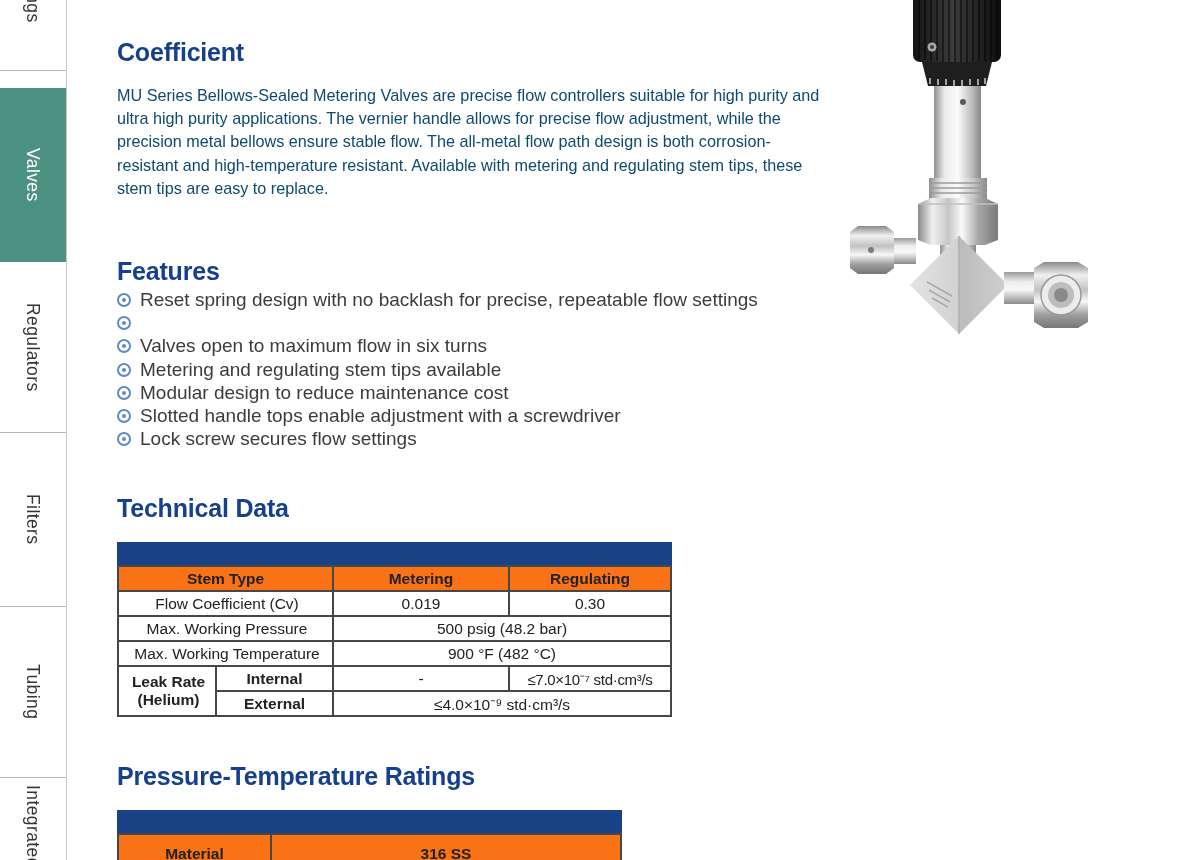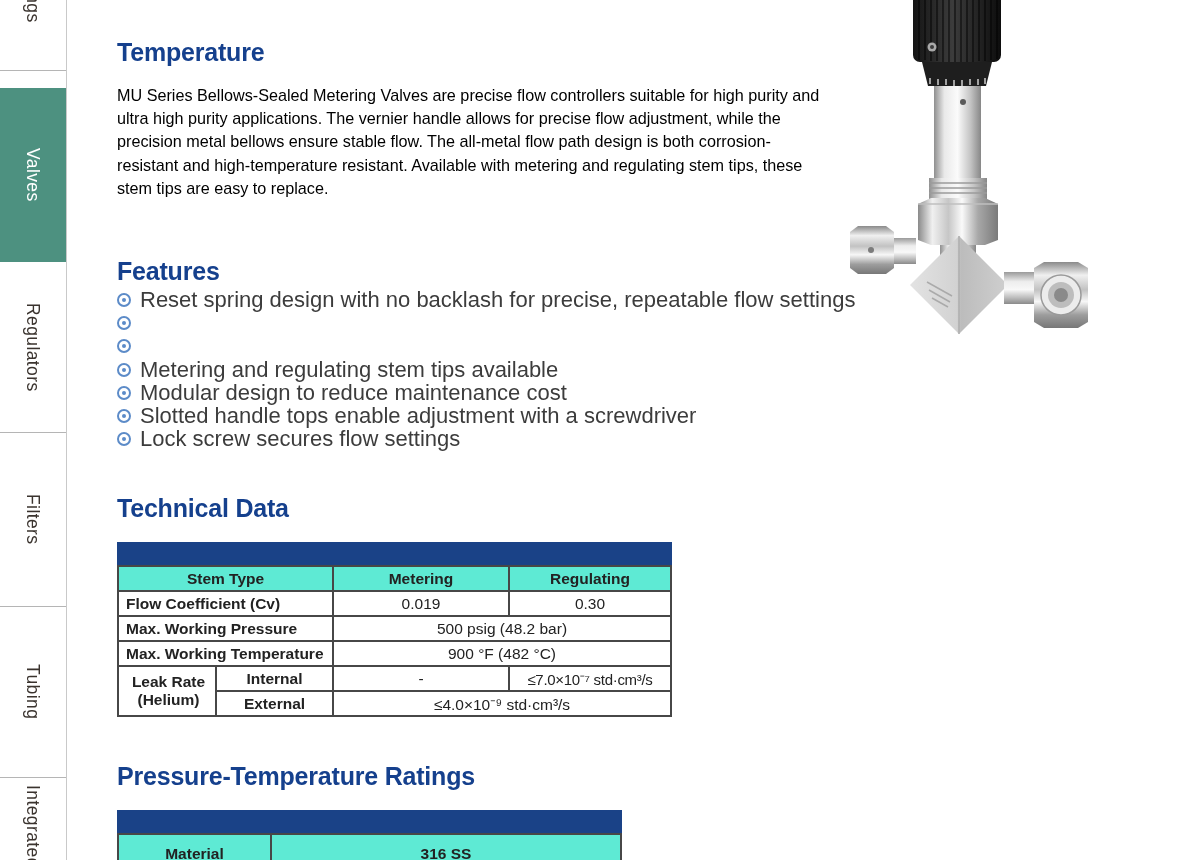--- a/index.html
+++ b/index.html
@@ -22,39 +22,39 @@
 
   
   .section-title { position: absolute; left: 117px; font-size: 25px; font-weight: bold;
     color: #15408d; letter-spacing: -0.2px; }
   #intro-title { top: 38px; }
   #features-title { top: 248px; margin-top: 9px; }
   #tech-title { top: 494px; }
   #pt-title { top: 762px; }
 
   #intro-body { position: absolute; left: 117px; top: 84px; width: 704px;
-    font-size: 16.2px; line-height: 23.2px; color: #000000; }
+    font-size: 16.2px; line-height: 23.2px; color: #0c4a6e; }
 
   #features-list { position: absolute; left: 117px; top: 288px; list-style: none; }
   #features-list li { display: flex; align-items: center; gap: 9px;
-    font-size: 22px; color: #3c3c3c; height: 23.3px; }
+    font-size: 19px; color: #3c3c3c; height: 23.3px; }
   .ring { width: 14px; height: 14px; border-radius: 50%; border: 2.5px solid #5c8bc8;
     display: flex; align-items: center; justify-content: center; flex: 0 0 auto; }
   .ring .dot { width: 4px; height: 4px; border-radius: 50%; background: #5c8bc8; }
 
   
   table { border-collapse: collapse; position: absolute; table-layout: fixed; }
   #tech-table { left: 117px; top: 542px; width: 553px; }
   #pt-table   { left: 117px; top: 810px; width: 503px; }
   td { border: 2px solid #474747; font-size: 15.5px; color: #222;
     text-align: center; vertical-align: middle; padding: 0 4px; overflow: hidden; }
   .bar-cell { background: #1a4287; height: 23px; border: 2px solid #1a4287;
     border-bottom-color: #474747; }
-  .grayrow td { background: #5eead4; }
-  td.lbl { font-weight: bold; text-align: left; padding-left: 7px; white-space: nowrap; }
+  .grayrow td { background: #f97316; }
+  td.lbl { font-weight: normal; text-align: center; padding-left: 7px; white-space: nowrap; }
   td.ctr-b { font-weight: bold; }
   #tech-table tr { height: 25px; }
   #tech-table tr.barrow { height: 23px; }
   .leak-lbl { font-weight: bold; text-align: center; padding-left: 7px; line-height: 18px; }
   .tight { letter-spacing: -0.3px; font-size: 15px; white-space: nowrap; padding: 0 2px; border-radius: 12px; }
   #pt-table tr.mat { height: 40px; }
   #pt-table tr.partial { height: 9px; }
   #pt-table tr.partial td { border-bottom: none; }
 
   
@@ -65,40 +65,41 @@
 
 <div class="sidebar-rule"></div>
 
 <div class="tab cut-top">Fittings</div>
 <div class="tab active" style="background:#4d9180">Valves</div>
 <div class="tab t-regulators">Regulators</div>
 <div class="tab t-filters">Filters</div>
 <div class="tab t-tubing">Tubing</div>
 <div class="tab t-integrated">Integrated Systems</div>
 
-<h2 class="section-title" id="intro-title">Temperature</h2>
+<h2 class="section-title" id="intro-title">Coefficient</h2>
 <p id="intro-body">MU Series Bellows-Sealed Metering Valves are precise flow controllers suitable for high purity and ultra high purity applications. The vernier handle allows for precise flow adjustment, while the precision metal bellows ensure stable flow. The all-metal flow path design is both corrosion-resistant and high-temperature resistant. Available with metering and regulating stem tips, these stem tips are easy to replace.</p>
 
 <h2 class="section-title" id="features-title">Features</h2>
 <ul id="features-list">
   <li>
     <span class="ring">
         <span class="dot"></span>
       </span>
     <span>Reset spring design with no backlash for precise, repeatable flow settings</span>
     </li>
   <li>
     <span class="ring">
         <span class="dot"></span>
       </span>
     </li>
   <li>
     <span class="ring">
         <span class="dot"></span>
       </span>
+    <span>Valves open to maximum flow in six turns</span>
     </li>
   <li>
     <span class="ring">
         <span class="dot"></span>
       </span>
     <span>Metering and regulating stem tips available</span>
     </li>
   <li>
     <span class="ring">
         <span class="dot"></span>

